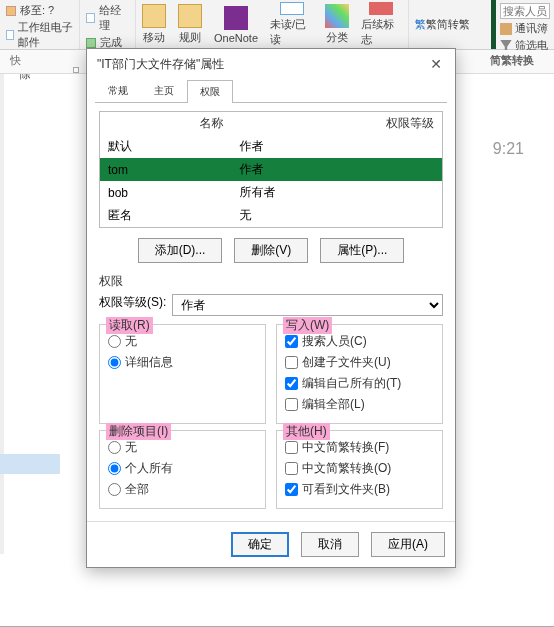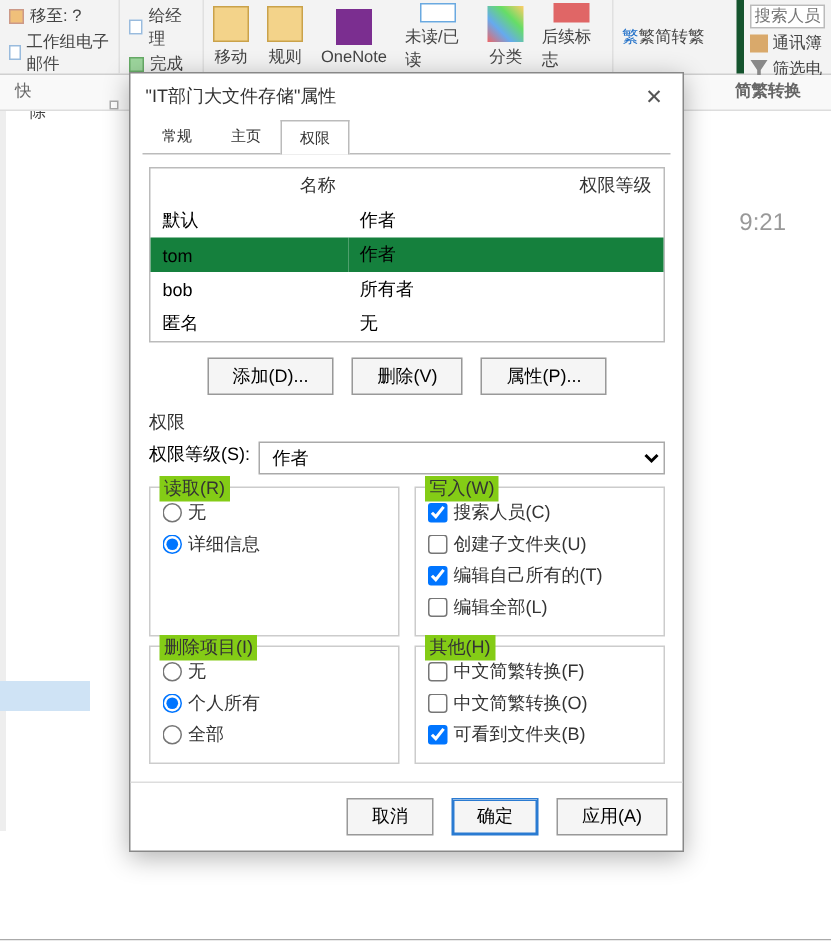--- a/index.html
+++ b/index.html
@@ -42,21 +42,21 @@
     
     .btn-row { display:flex; justify-content:center; gap:12px; margin:10px 0; }
     .btn { border:1px solid #999; background:#f5f5f5; padding:3px 16px; font-size:12px; cursor:pointer; }
     
     .section-label { font-size:12px; color:#333; margin: 4px 0 4px 0;}
     .level-row { display:flex; align-items:flex-start; gap:6px; margin:4px 0 8px;}
     .level-row select { flex:1; border:1px solid #aaa; padding:2px 4px; font-size:12px; background:#fff;}
     
     .two-col { display:flex; gap:10px; }
     .fieldset { border:1px solid #ccc; padding:6px 8px 8px; flex:1; position:relative; margin-bottom:6px;}
-    .fieldset .legend { position:absolute; top:-8px; left:6px; background:#84cc16; padding:0 3px; font-size:12px; color:#333;}
+    .fieldset .legend { position:absolute; top:-8px; left:6px; background:#f9a8d4; padding:0 3px; font-size:12px; color:#333;}
     .radio-row, .check-row { display:flex; align-items:center; gap:4px; padding:2px 0; font-size:12px; color:#333;}
     .radio-row input, .check-row input { margin:0; }
     
     .dialog-footer { border-top:1px solid #ddd; padding:10px; display:flex; justify-content:flex-end; gap:12px; }
     .btn.primary { border-color:#2a7bd2; box-shadow:inset 0 0 0 1px #2a7bd2;}
     
     .bg-bottom-line{position:absolute;left:0;right:0;bottom:0;height:1px;background:#aaa;}
   </style>
 </head>
 <body>
@@ -260,19 +260,19 @@
           </label>
         <label class="check-row">
             <input type="checkbox" checked="" style="">
             <span>可看到文件夹(B)</span>
           </label>
       </div>
     </div>
   </div>
 
   <div class="dialog-footer">
+    <button class="btn primary">确定</button>
     <button class="btn">取消</button>
-    <button class="btn primary">确定</button>
     <button class="btn">应用(A)</button>
   </div>
 </div>
 
 <div class="bg-bottom-line"></div>
 
 </body></html>

